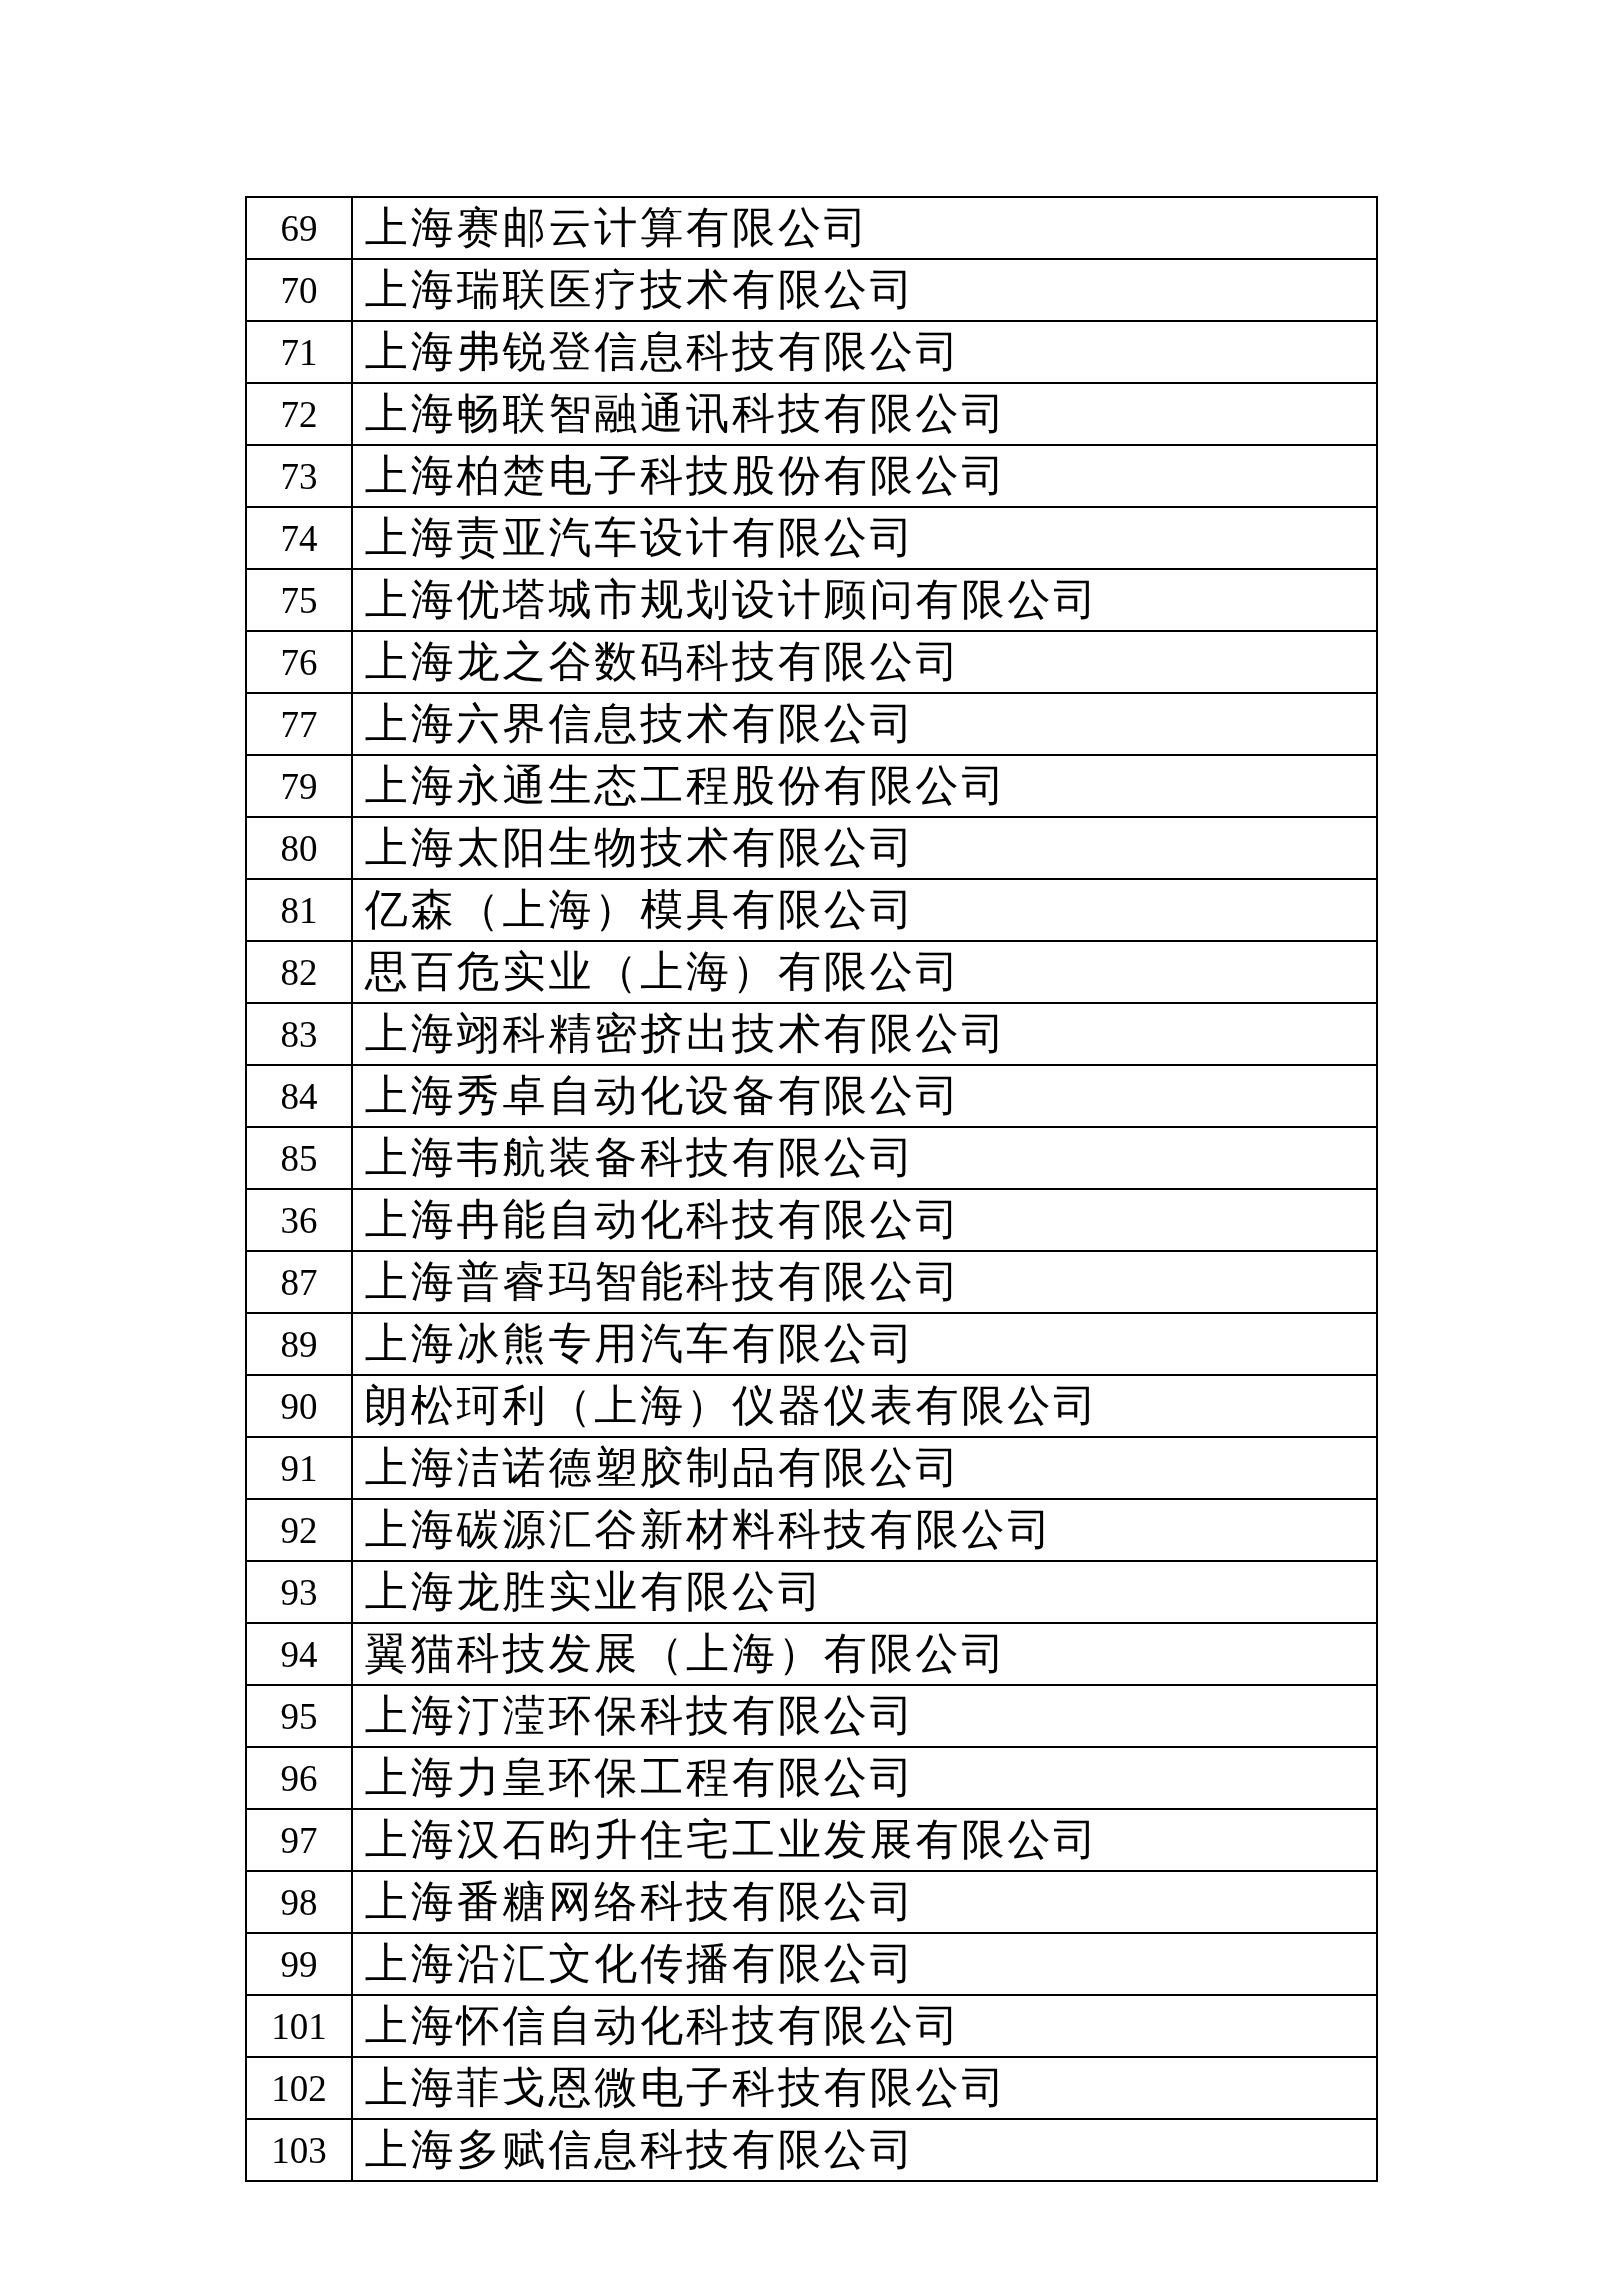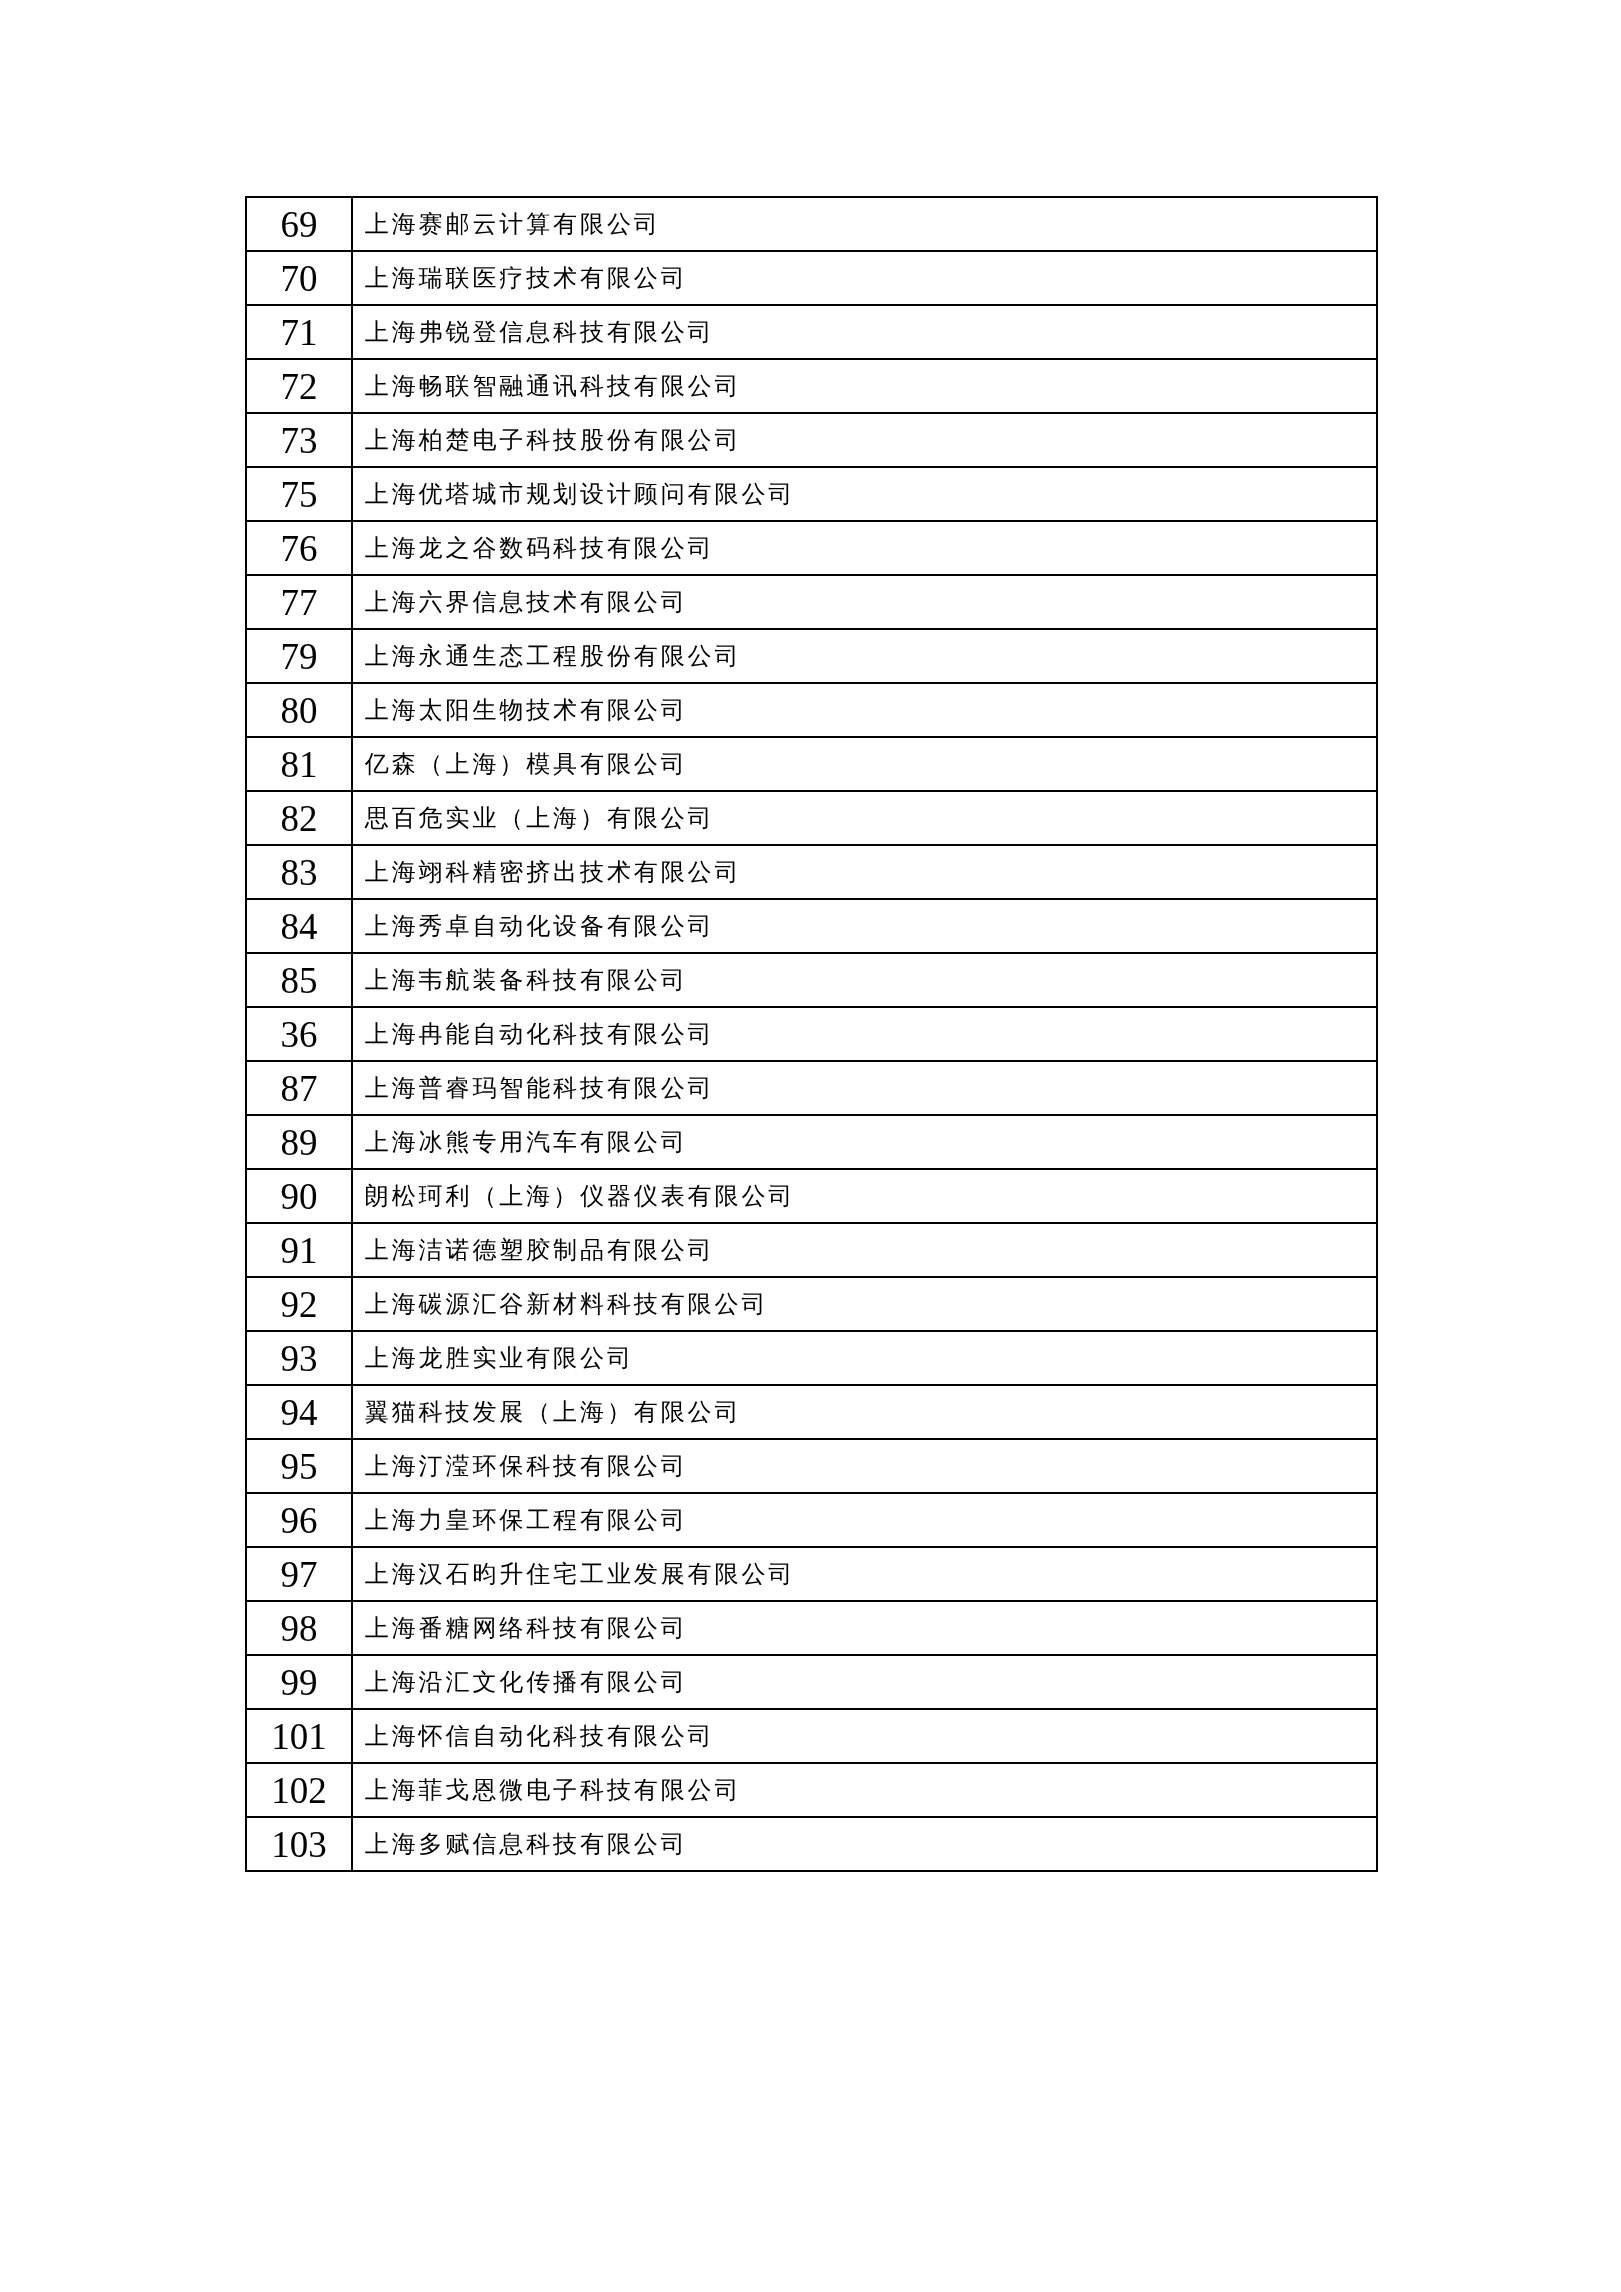--- a/index.html
+++ b/index.html
@@ -38,21 +38,21 @@
     white-space: nowrap;
   }
   td.num {
     width: 102px;
     text-align: center;
     font-size: 37px;
     font-family: "Liberation Serif", "DejaVu Serif", serif;
   }
   td.name {
     padding-left: 11.8px;
-    font-size: 24px;
+    font-size: 43px;
     letter-spacing: 2.9px;
     font-family: Liberation Sans, sans-serif;
   }
 </style>
 </head>
 <body>
 
 <div class="page">
   <table class="company-table">
     <tbody>
@@ -68,20 +68,24 @@
           <td class="num">71</td>
           <td class="name">上海弗锐登信息科技有限公司</td>
         </tr>
         <tr>
           <td class="num">72</td>
           <td class="name">上海畅联智融通讯科技有限公司</td>
         </tr>
         <tr>
           <td class="num">73</td>
           <td class="name">上海柏楚电子科技股份有限公司</td>
+        </tr>
+        <tr>
+          <td class="num">74</td>
+          <td class="name">上海责亚汽车设计有限公司</td>
         </tr>
         <tr>
           <td class="num">75</td>
           <td class="name">上海优塔城市规划设计顾问有限公司</td>
         </tr>
         <tr>
           <td class="num">76</td>
           <td class="name">上海龙之谷数码科技有限公司</td>
         </tr>
         <tr>

